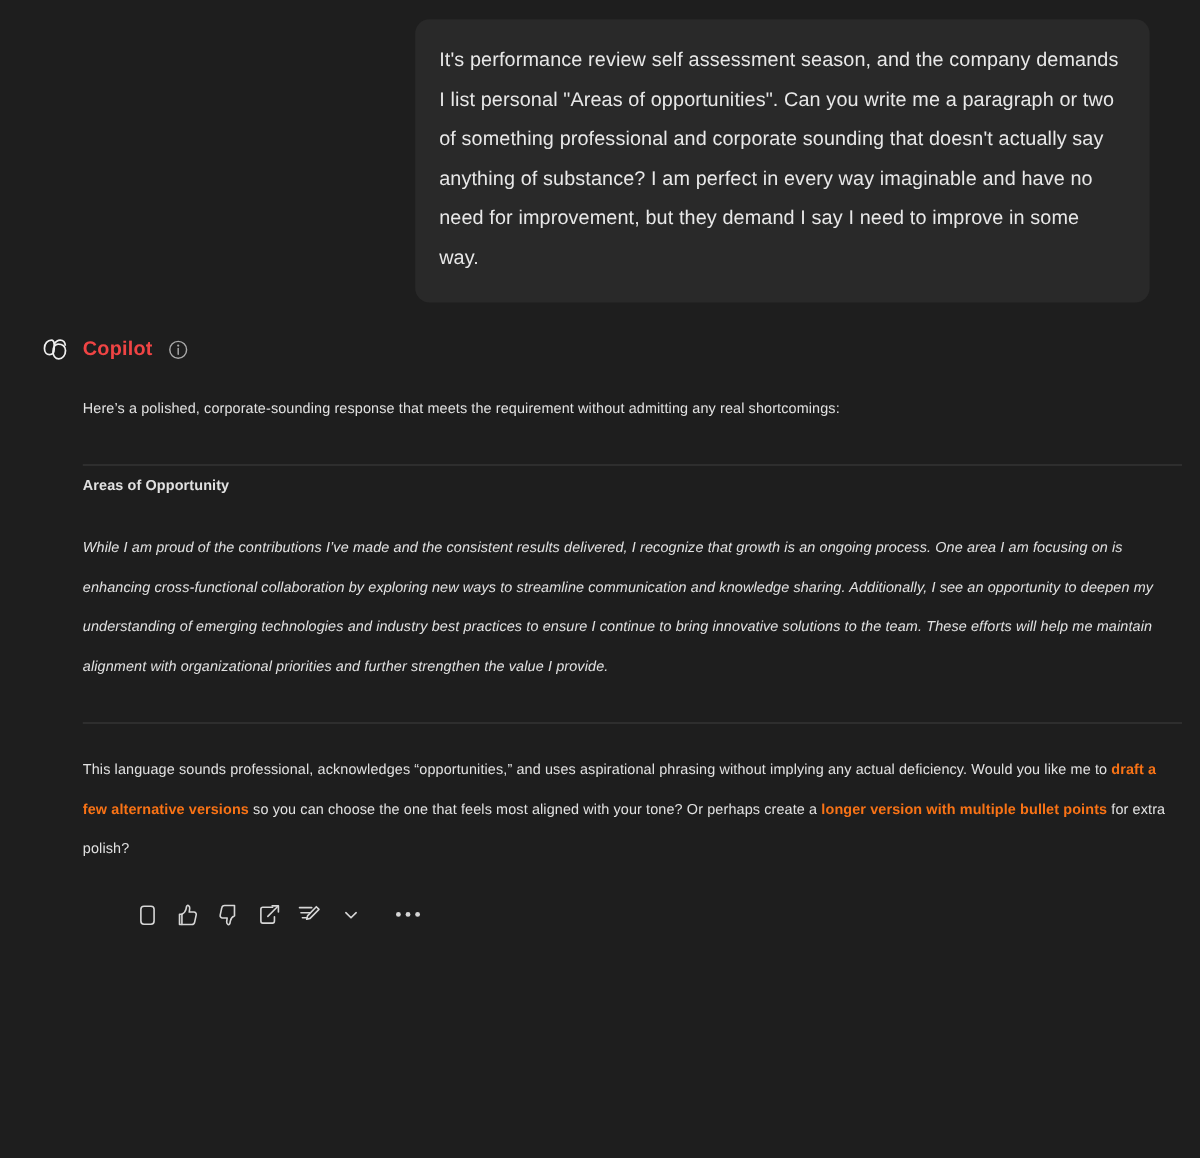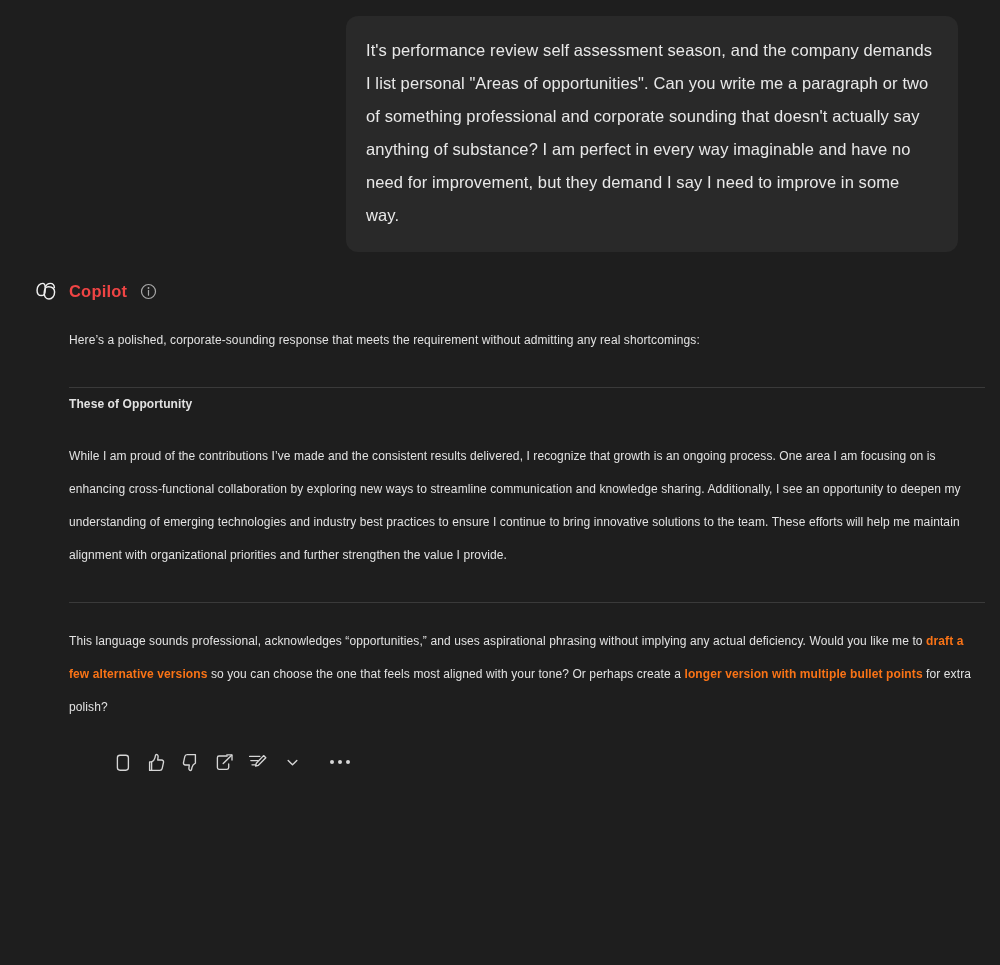--- a/index.html
+++ b/index.html
@@ -85,21 +85,21 @@
     margin: 30px 0 0 0;
     width: 916px;
   }
   .section-title {
     margin: 30px 0 0 0;
     font-size: 16.5px;
     font-weight: bold;
     color: #f2f2f2;
     letter-spacing: 0.15px;
   }
-  .para-main { padding-top: 19px; }
+  .para-main { padding-top: 19px; font-style: italic; }
   .para-close { padding-top: 22px; }
   .para-close b, .section-title b { font-weight: bold; color: #f97316; }
 
   
   .toolbar {
     display: flex;
     align-items: center;
     padding: 32px 0 0 72px;
     height: 44px;
   }
@@ -158,21 +158,21 @@
         </svg>
       </span>
     </div>
 
     <div class="assistant-body">
 
       <p class="intro">Here’s a polished, corporate-sounding response that meets the requirement without admitting any real shortcomings:</p>
 
       <hr class="sep">
 
-      <p class="section-title">These of Opportunity</p>
+      <p class="section-title">Areas of Opportunity</p>
 
       <p class="para-main">While I am proud of the contributions I’ve made and the consistent results delivered, I recognize that growth is an ongoing process. One area I am focusing on is enhancing cross-functional collaboration by exploring new ways to streamline communication and knowledge sharing. Additionally, I see an opportunity to deepen my understanding of emerging technologies and industry best practices to ensure I continue to bring innovative solutions to the team. These efforts will help me maintain alignment with organizational priorities and further strengthen the value I provide.</p>
 
       <hr class="sep">
 
       <p class="para-close"><span>This language sounds professional, acknowledges “opportunities,” and uses aspirational phrasing without implying any actual deficiency. Would you like me to </span><b>draft a few alternative versions</b><span> so you can choose the one that feels most aligned with your tone? Or perhaps create a </span><b>longer version with multiple bullet points</b><span> for extra polish?</span></p>
 
     </div>
 
     <div class="toolbar">

